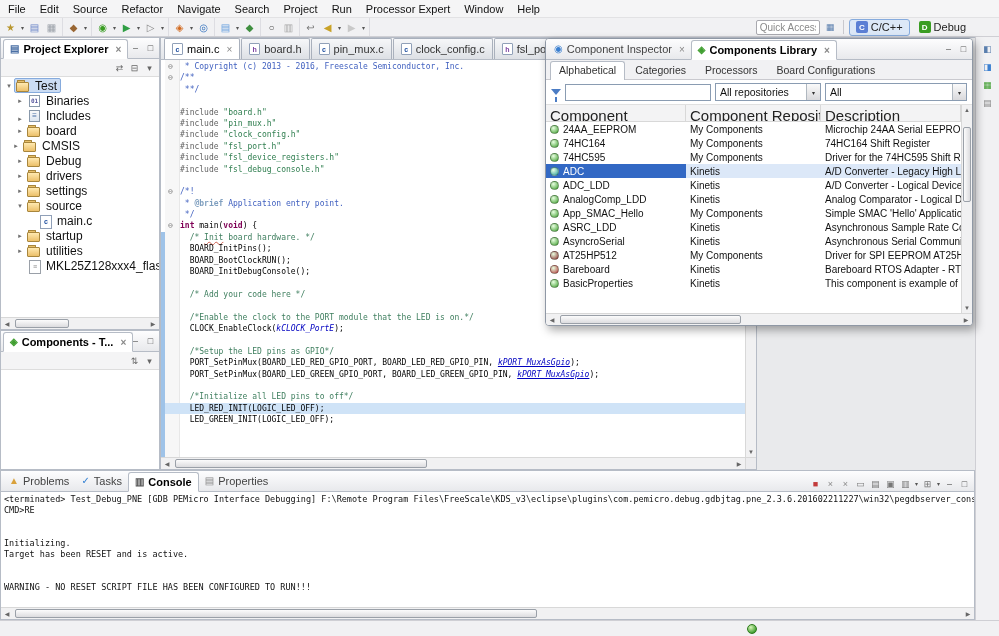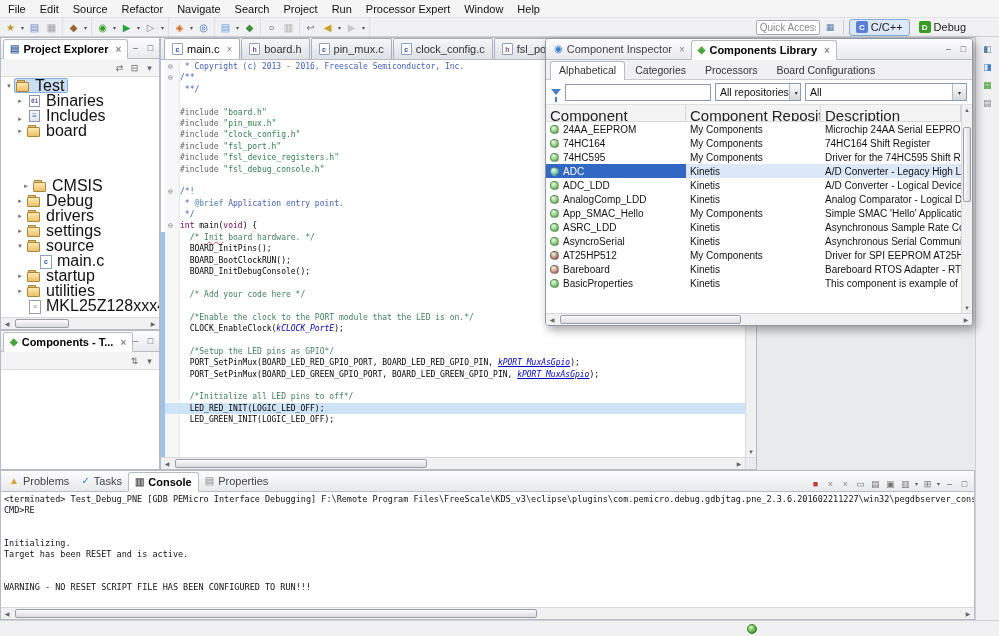--- a/index.html
+++ b/index.html
@@ -49,21 +49,21 @@
 
 
 #explorer{left:0;top:37px;width:160px;height:293px}
 #components-view{left:0;top:330px;width:160px;height:140px}
 .treebox{flex:1;background:#fff;overflow:hidden;padding-top:1px}
 .cv-body{flex:1;background:#fff}
 .trow{height:15px;display:flex;align-items:center;white-space:nowrap}
 .tw{width:10px;flex:none;font-size:7px;color:#6f6f6f;text-align:center}
 .tbody{display:flex;align-items:center;height:15px;padding:0 3px 0 1px;border:1px solid transparent;border-radius:2px}
 .tbody.sel{background:#cbdcf3;border-color:#86abdd}
-.tlabel{font-size:16px}
+.tlabel{font-size:12px}
 .ic{width:15px;height:12px;position:relative;margin-right:4px;flex:none;display:inline-block}
 .ic-folder::before,.ic-project::before{content:"";position:absolute;left:1px;top:0;width:6px;height:4px;background:#e8c06a;border:1px solid #a8863c;border-bottom:none;border-radius:1px 1px 0 0}
 .ic-folder::after,.ic-project::after{content:"";position:absolute;left:0;top:2px;right:2px;bottom:0;background:linear-gradient(#ffe9b0,#ecc06a);border:1px solid #a8863c;border-radius:1px}
 .ic-binaries::after{content:"01";position:absolute;inset:0 2px;background:#fff;border:1px solid #8898aa;font:bold 6px "DejaVu Sans Mono",monospace;color:#5a5a9f;display:flex;align-items:center;justify-content:center}
 .ic-includes::after{content:"≡";position:absolute;inset:0 2px;background:linear-gradient(#f8f8f8,#dde6f0);border:1px solid #8898aa;font-size:8px;color:#4a6fa5;display:flex;align-items:center;justify-content:center}
 .ic-cfile::after{content:"c";position:absolute;left:2px;top:0;width:10px;height:12px;background:#fff;border:1px solid #90a0b8;font:bold 7px "Liberation Sans",sans-serif;color:#2050a0;display:flex;align-items:center;justify-content:center}
 .ic-ldfile::after{content:"≡";position:absolute;left:2px;top:0;width:10px;height:12px;background:#fff;border:1px solid #9aa0a8;font-size:7px;color:#8a8a8a;display:flex;align-items:center;justify-content:center}
 
 
 #editor{left:160px;top:37px;width:597px;height:433px}
@@ -76,21 +76,21 @@
 .codepane{position:absolute;left:0;top:0;right:11px;bottom:12px;overflow:hidden;background:#fff}
 .gutterbg{position:absolute;left:4px;top:0;bottom:0;width:15px;background:#f7f7f7;border-right:1px solid #e8e8e8}
 .rangebar{position:absolute;left:0;top:172px;bottom:0;width:4px;background:#9fc3e8;z-index:3}
 .codelines{position:absolute;inset:0;padding-top:1px;z-index:1;font:8px/11.4px "DejaVu Sans Mono",monospace}
 .codeline{display:flex;height:11.4px}
 .codeline.cur{background:#cfe3f7}
 .gut{width:19px;flex:none;text-align:center;color:#808080;font-size:8px;line-height:11.4px}
 .ct{white-space:pre}
 .s-doc{color:#3F5FBF}.s-doctag{color:#7F9FBF;font-weight:bold}.s-cmt{color:#3F7F5F}
 .s-dir{color:#646464}.s-str{color:#2F7E4F}
-.s-kw{color:#7F0055;font-weight:normal}
+.s-kw{color:#7F0055;font-weight:bold}
 .s-const{color:#0000C0;font-style:italic}
 .s-constu{color:#0000C0;font-style:italic;text-decoration:underline}
 .s-pl{color:#000}
 .s-sp{text-decoration:underline wavy #d06050;text-decoration-skip-ink:none}
 .hsed{position:absolute;left:0;right:11px;bottom:0;border-top:1px solid #d8d8d8}
 #editor .vscroll{right:0;top:0;bottom:12px}
 .corner{position:absolute;right:0;bottom:0;width:11px;height:12px;background:#ececee;border-left:1px solid #d8d8d8;border-top:1px solid #d8d8d8}
 
 
 #library{position:absolute;left:545px;top:38px;width:428px;height:288px;background:#fff;border:1px solid #8f98a5;border-radius:4px;box-shadow:3px 4px 10px rgba(0,0,0,.35);z-index:6;display:flex;flex-direction:column;overflow:hidden}
@@ -248,21 +248,21 @@
           <span class="tlabel">Includes</span>
         </span>
       </div>
       <div class="trow" style="padding-left: 14px;">
         <span class="tw">▸</span>
         <span class="tbody">
           <span class="ic ic-folder"></span>
           <span class="tlabel">board</span>
         </span>
       </div>
-      <div class="trow" style="padding-left: 20px; margin-top: 40px;">
+      <div class="trow" style="padding-left: 10px;">
         <span class="tw">▸</span>
         <span class="tbody">
           <span class="ic ic-folder"></span>
           <span class="tlabel">CMSIS</span>
         </span>
       </div>
       <div class="trow" style="padding-left: 14px;">
         <span class="tw">▸</span>
         <span class="tbody">
           <span class="ic ic-folder"></span>
@@ -547,21 +547,21 @@
   </div>
   <div class="subtabs">
       <div class="subtab active">Alphabetical</div>
       <div class="subtab">Categories</div>
       <div class="subtab">Processors</div>
       <div class="subtab">Board Configurations</div>
     </div>
   <div class="filterrow">
     <span class="funnel"></span>
     <input class="filterinput" value="" style="">
-    <div class="combo" style="width:86px">
+    <div class="combo" style="width:106px">
       <span>All repositories</span>
       <span class="cb">▾</span>
     </div>
     <div class="combo" style="flex:1">
       <span>All</span>
       <span class="cb">▾</span>
     </div>
   </div>
   <div class="tablewrap">
     <div class="lhead">

